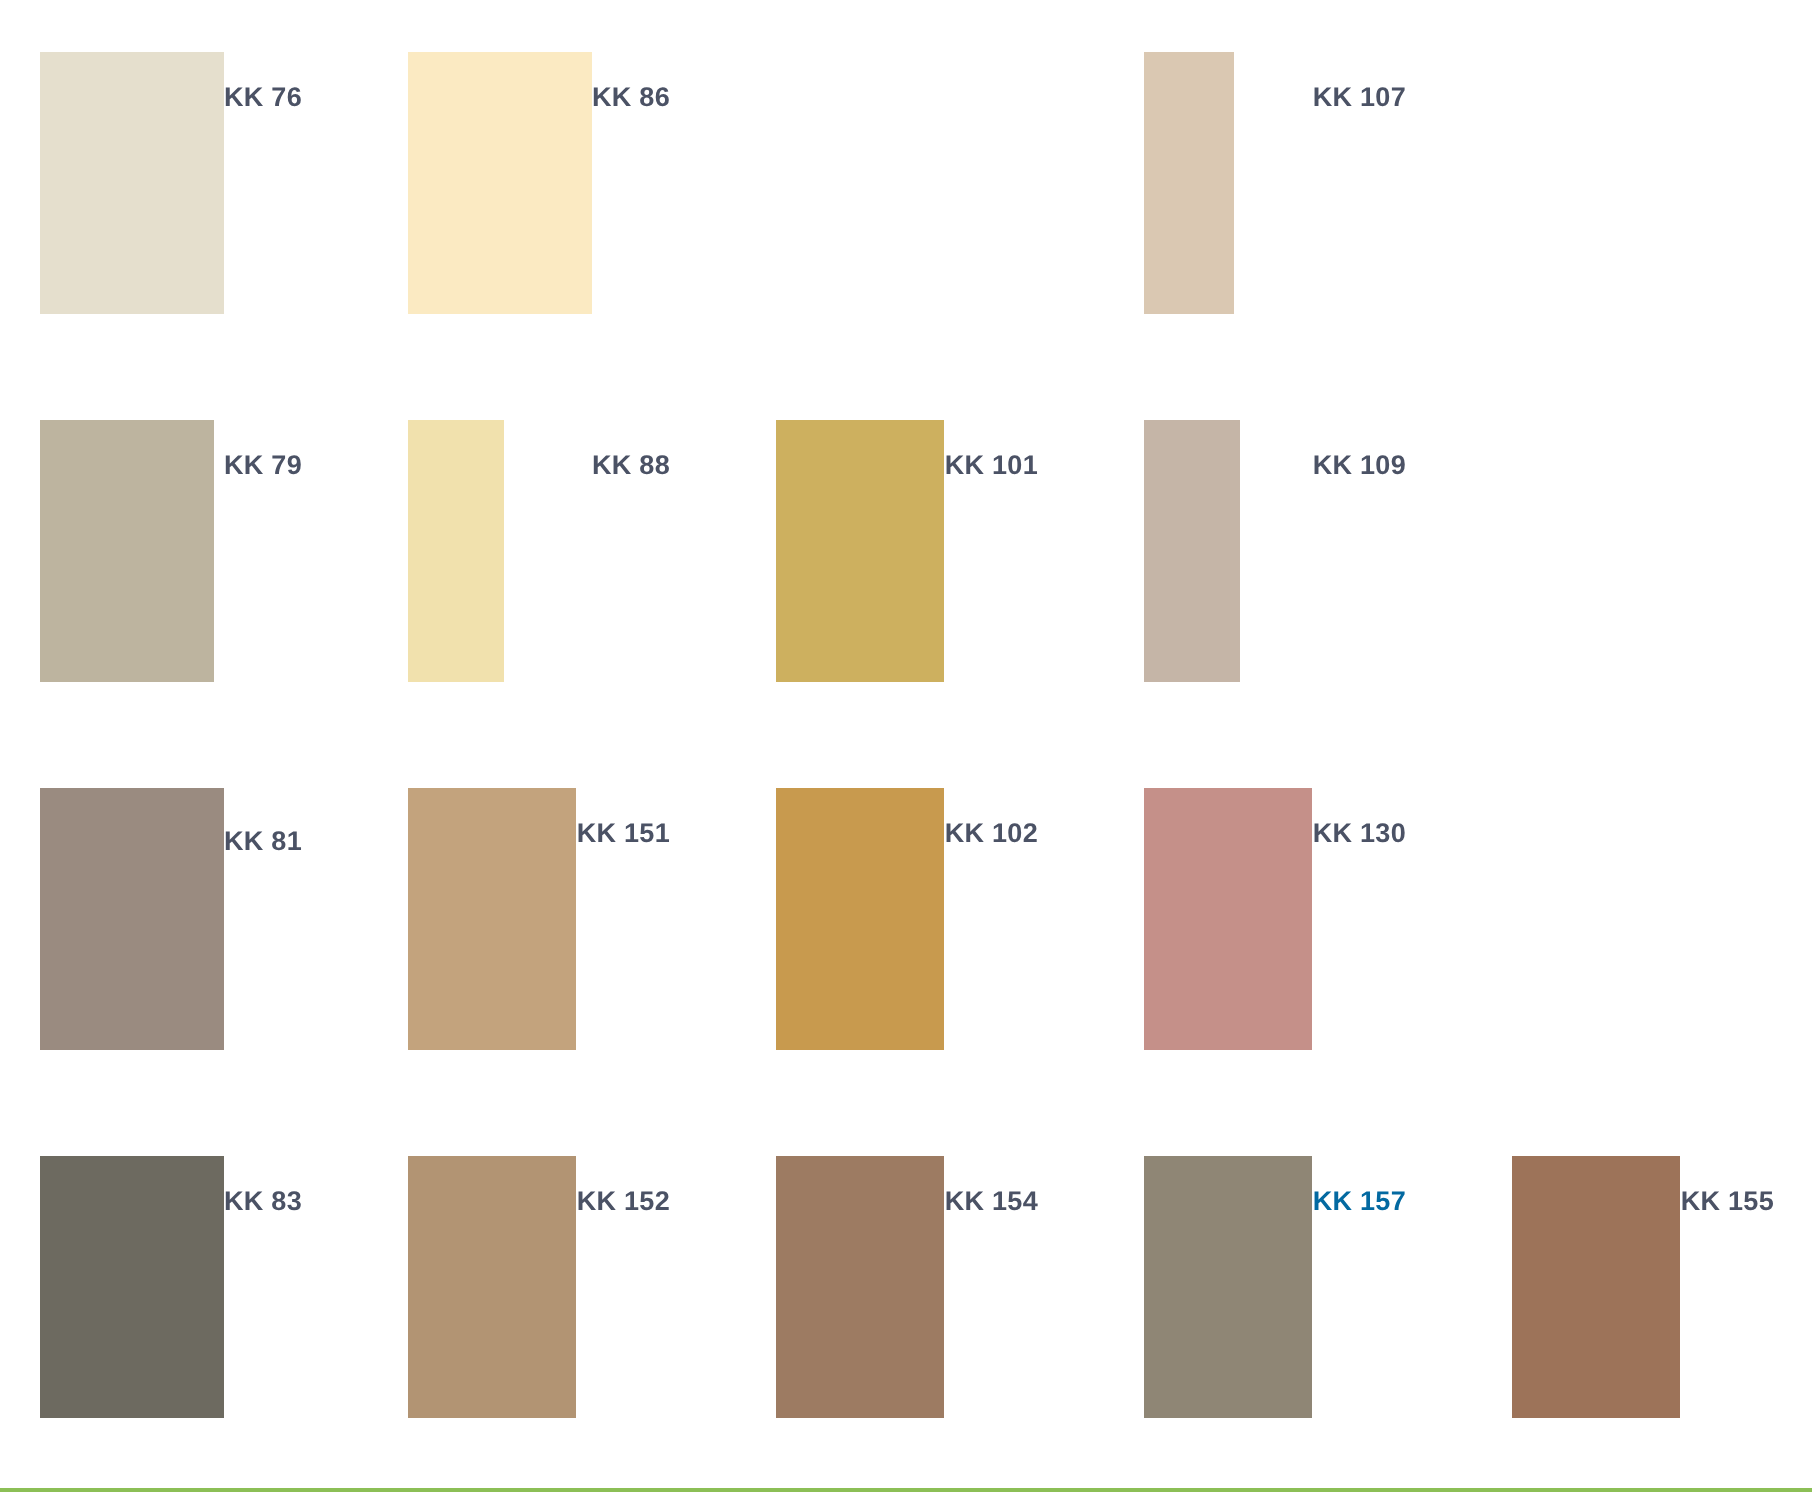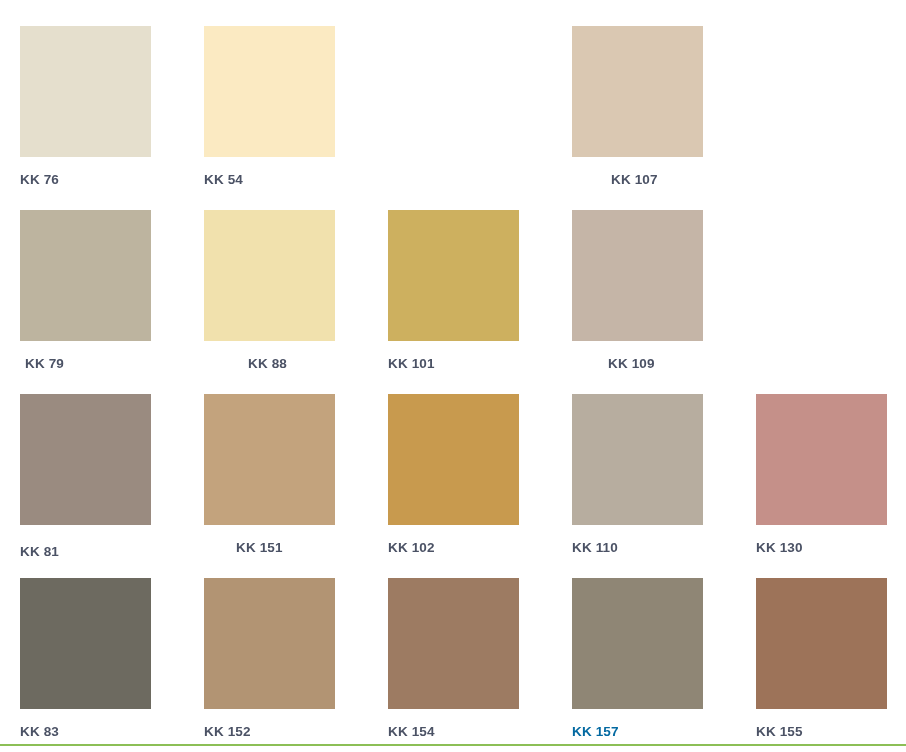--- a/index.html
+++ b/index.html
@@ -29,21 +29,21 @@
   .swatch-row {
     display: flex;
     flex-direction: row;
     height: 184px;
   }
 
   .swatch-cell {
     width: 131px;
     margin-right: 53px;
     display: flex;
-    flex-direction: column;
+    flex-direction: row;
     align-items: flex-start;
   }
 
   .swatch-cell.is-empty {
     visibility: hidden;
   }
 
   .swatch-chip {
     width: 131px;
     height: 131px;
@@ -79,21 +79,21 @@
 
 <div id="palette-grid">
 
   <div class="swatch-row">
     <div class="swatch-cell">
       <span class="swatch-chip" style="background: rgb(229, 223, 205);"></span>
       <span class="swatch-label" style="color: rgb(75, 82, 101);">KK 76</span>
     </div>
     <div class="swatch-cell">
       <span class="swatch-chip" style="background: rgb(251, 234, 194);"></span>
-      <span class="swatch-label" style="color: rgb(75, 82, 101);">KK 54</span>
+      <span class="swatch-label" style="color: rgb(75, 82, 101);">KK 86</span>
     </div>
     <div class="swatch-cell is-empty">
       <span class="swatch-chip" style="background: rgb(255, 255, 255);"></span>
       <span class="swatch-label" style="color: rgb(75, 82, 101);"></span>
     </div>
     <div class="swatch-cell">
       <span class="swatch-chip" style="background: rgb(218, 200, 178);"></span>
       <span class="swatch-label" style="color: rgb(75, 82, 101); padding-left: 39px;">KK 107</span>
     </div>
     <div class="swatch-cell is-empty">
@@ -121,29 +121,25 @@
     </div>
   </div>
 
   <div class="swatch-row">
     <div class="swatch-cell">
       <span class="swatch-chip" style="background: rgb(154, 139, 128);"></span>
       <span class="swatch-label" style="color: rgb(75, 82, 101); margin-top: 20px;">KK 81</span>
     </div>
     <div class="swatch-cell">
       <span class="swatch-chip" style="background: rgb(195, 163, 125);"></span>
-      <span class="swatch-label" style="color: rgb(75, 82, 101); padding-left: 32px;">KK 151</span>
+      <span class="swatch-label" style="color: rgb(75, 82, 101);">KK 151</span>
     </div>
     <div class="swatch-cell">
       <span class="swatch-chip" style="background: rgb(200, 154, 78);"></span>
       <span class="swatch-label" style="color: rgb(75, 82, 101);">KK 102</span>
-    </div>
-    <div class="swatch-cell">
-      <span class="swatch-chip" style="background: rgb(183, 173, 159);"></span>
-      <span class="swatch-label" style="color: rgb(75, 82, 101);">KK 110</span>
     </div>
     <div class="swatch-cell">
       <span class="swatch-chip" style="background: rgb(197, 144, 137);"></span>
       <span class="swatch-label" style="color: rgb(75, 82, 101);">KK 130</span>
     </div>
   </div>
 
   <div class="swatch-row">
     <div class="swatch-cell">
       <span class="swatch-chip" style="background: rgb(109, 106, 96);"></span>

